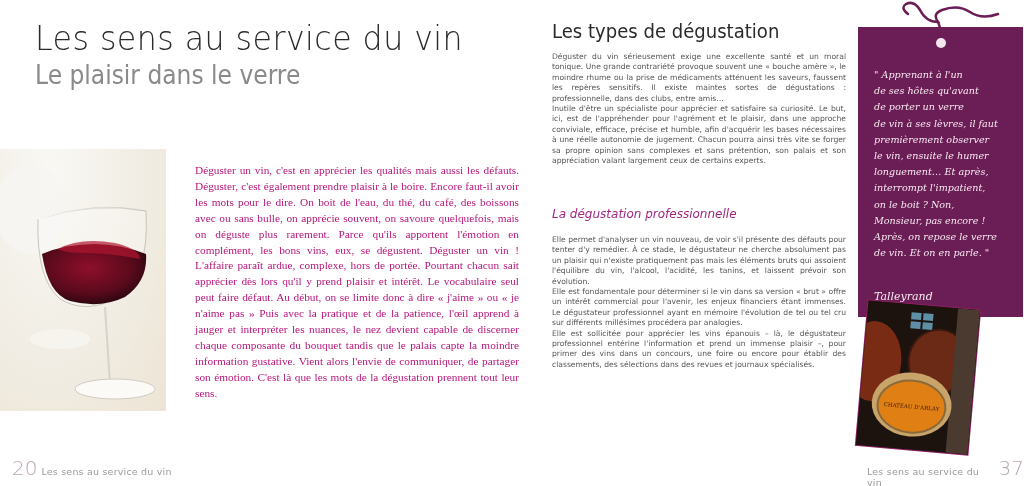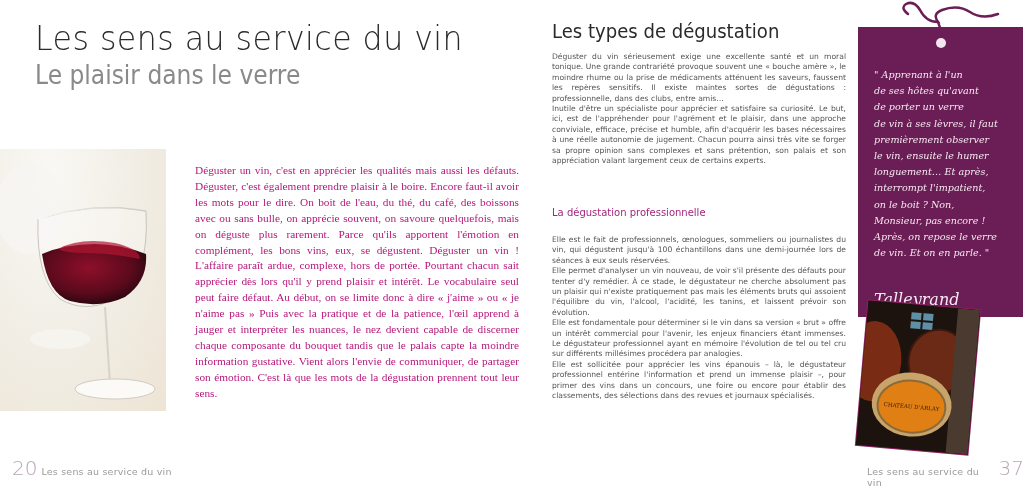--- a/index.html
+++ b/index.html
@@ -18,31 +18,31 @@
 
   .folio { position:absolute; top:456px; display:flex; align-items:baseline; color:#9a9a9a; }
   .folio-num { font-size:20px; font-weight:200; color:#b8a4b6; }
   .folio-text { font-size:9.5px; color:#9a9a9a; letter-spacing:0.2px; }
   .folio-left { left:12px;text-align:center; }
   .folio-left .folio-text { margin-left:4px; }
   .folio-right { left:867px; }
   .folio-right .folio-text { margin-right:4px; }
 
   .section-title { position:absolute; left:552px; top:20px; font-size:19px; color:#2a2a2a; margin:0; font-weight:normal; white-space:nowrap; transform:scaleX(0.95); transform-origin:left top; }
-  .sub-section-title { position:absolute; left:552px; top:207px; font-size:10px; color:#a3257f; margin:0; font-weight:normal; white-space:nowrap; }
+  .sub-section-title { position:absolute; left:552px; top:207px; font-size:12px; color:#a3257f; margin:0; font-weight:normal; white-space:nowrap;font-style:italic; }
 
   .r-body { position:absolute; left:552px; width:294px; font-family:"DejaVu Sans", sans-serif; font-size:7.6px; line-height:10.4px; color:#555555; text-align:justify; margin:0; }
   .r-body p { margin:0; }
   .r-body-1 { top:52px; }
   .r-body-2 { top:235px; }
 
   .quote-card { position:absolute; left:858px; top:27px; width:165px; height:290px; background:#6b1d55; }
   .quote-hole { position:absolute; left:78px; top:11px; width:10px; height:10px; border-radius:50%; background:#f3e6ee; }
   .quote-text { position:absolute; left:16px; top:40px; width:146px; font-family:"DejaVu Serif", serif; font-style:italic; font-size:9.6px; line-height:16.2px; color:#f7eaf2; margin:0; white-space:pre-line; }
-  .quote-author { position:absolute; left:16px; top:263px; font-family:"DejaVu Serif", serif; font-style:italic; font-size:16px; color:#f7eaf2; }
+  .quote-author { position:absolute; left:16px; top:263px; font-family:"DejaVu Serif", serif; font-style:italic; font-size:11px; color:#f7eaf2; }
 
   .string-svg { position:absolute; left:898px; top:0; }
 
   .barrel-photo { position:absolute; left:862px; top:305px; width:112px; height:145px; transform:rotate(5deg); transform-origin:center; box-shadow:0 0 0 1px #8a1f5f; overflow:hidden; background:#1d1410; }
 </style>
 </head>
 <body>
 
 <div class="page page-left">
   <h1 class="main-title">Les sens au service du vin</h1>
@@ -84,21 +84,20 @@
   <h2 class="section-title">Les types de dégustation</h2>
 
   <div class="r-body r-body-1">
     <p>Déguster du vin sérieusement exige une excellente santé et un moral tonique. Une grande contrariété provoque souvent une « bouche amère », le moindre rhume ou la prise de médicaments atténuent les saveurs, faussent les repères sensitifs. Il existe maintes sortes de dégustations : professionnelle, dans des clubs, entre amis…</p>
     <p>Inutile d'être un spécialiste pour apprécier et satisfaire sa curiosité. Le but, ici, est de l'appréhender pour l'agrément et le plaisir, dans une approche conviviale, efficace, précise et humble, afin d'acquérir les bases nécessaires à une réelle autonomie de jugement. Chacun pourra ainsi très vite se forger sa propre opinion sans complexes et sans prétention, son palais et son appréciation valant largement ceux de certains experts.</p>
   </div>
 
   <h3 class="sub-section-title">La dégustation professionnelle</h3>
 
   <div class="r-body r-body-2">
-    <p>Elle est le fait de professionnels, œnologues, sommeliers ou journalistes du vin, qui dégustent jusqu'à 100 échantillons dans une demi-journée lors de séances à eux seuls réservées.</p>
     <p>Elle permet d'analyser un vin nouveau, de voir s'il présente des défauts pour tenter d'y remédier. À ce stade, le dégustateur ne cherche absolument pas un plaisir qui n'existe pratiquement pas mais les éléments bruts qui assoient l'équilibre du vin, l'alcool, l'acidité, les tanins, et laissent prévoir son évolution.</p>
     <p>Elle est fondamentale pour déterminer si le vin dans sa version « brut » offre un intérêt commercial pour l'avenir, les enjeux financiers étant immenses. Le dégustateur professionnel ayant en mémoire l'évolution de tel ou tel cru sur différents millésimes procédera par analogies.</p>
     <p>Elle est sollicitée pour apprécier les vins épanouis – là, le dégustateur professionnel entérine l'information et prend un immense plaisir –, pour primer des vins dans un concours, une foire ou encore pour établir des classements, des sélections dans des revues et journaux spécialisés.</p>
   </div>
 
   <svg class="string-svg" width="110" height="40" viewBox="0 0 110 40">
     <path d="M10 14 Q2 8 8 4 Q16 0 22 10 Q28 22 40 22 Q34 14 44 10 Q60 4 72 12 Q84 20 100 14" fill="none" stroke="#6b1d55" stroke-width="2.5" stroke-linecap="round"></path>
     <path d="M40 22 Q44 30 42 40" fill="none" stroke="#6b1d55" stroke-width="2.5" stroke-linecap="round"></path>
   </svg>
 

